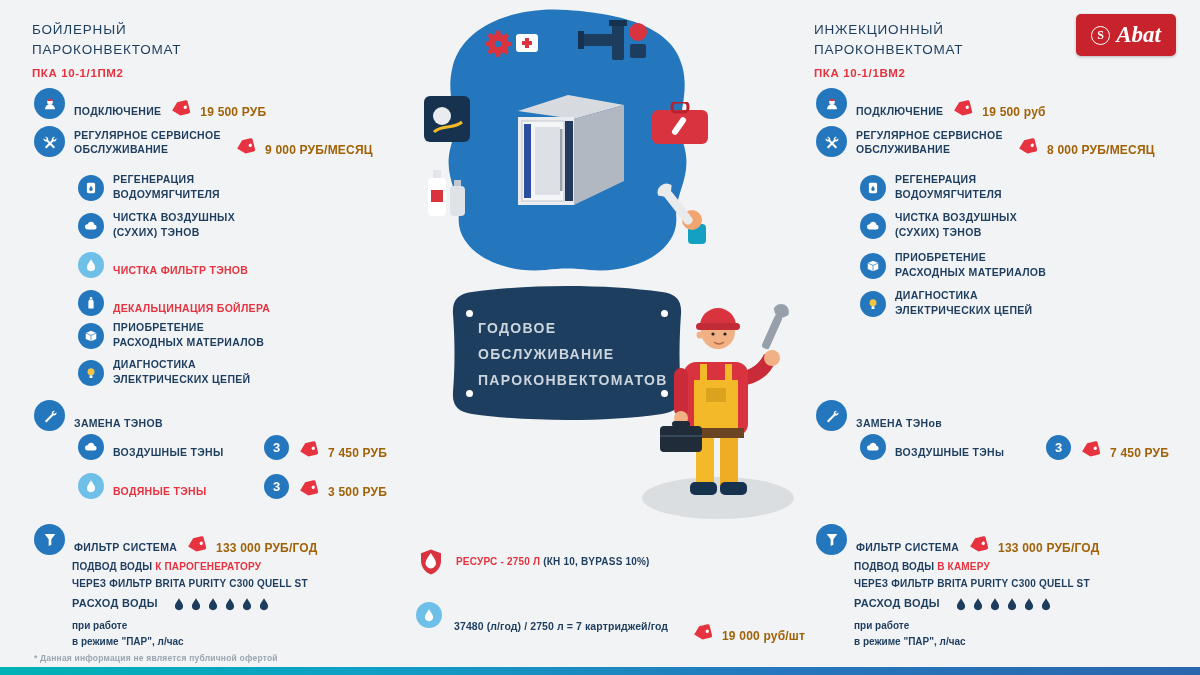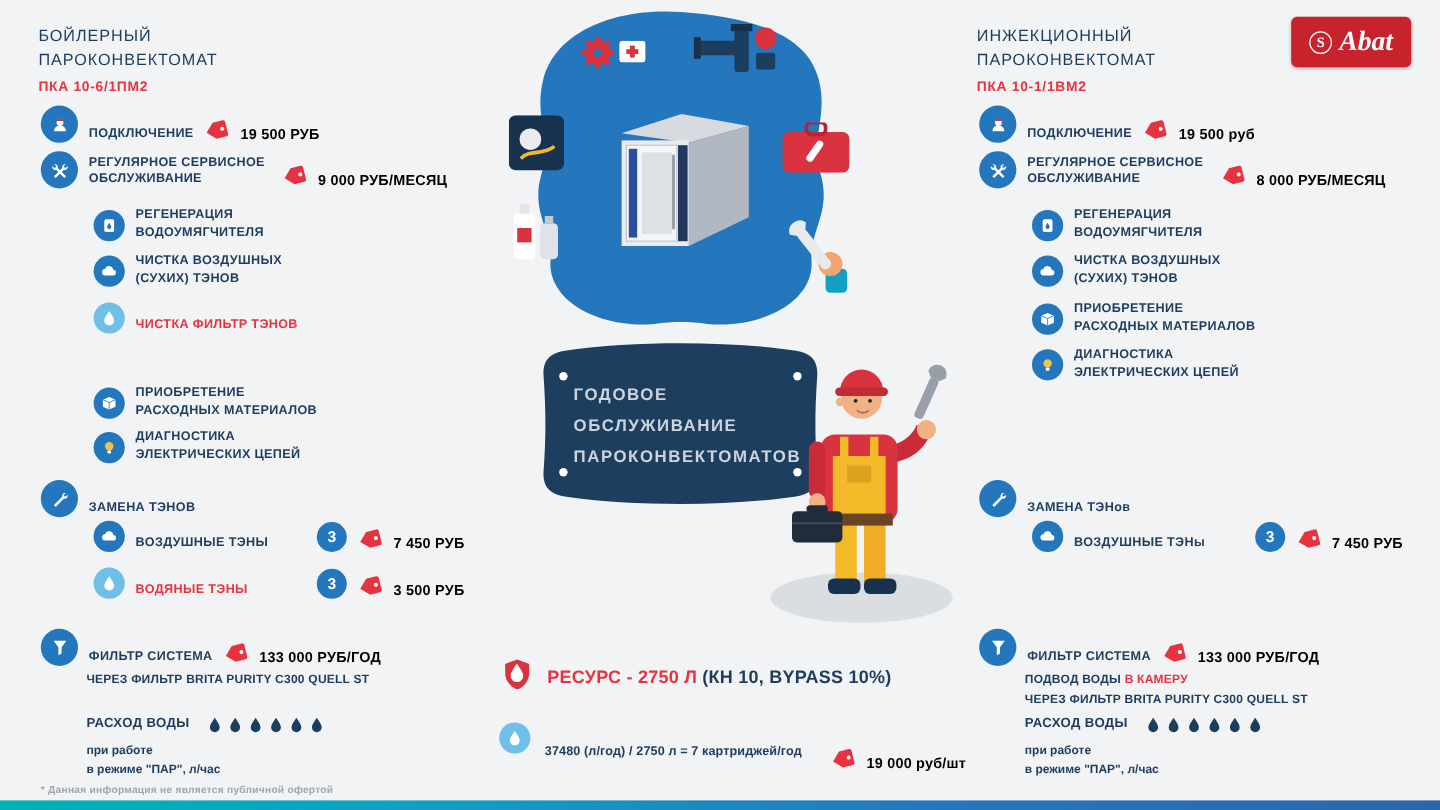--- a/index.html
+++ b/index.html
@@ -6,21 +6,21 @@
   body{font-family:"Liberation Sans",sans-serif}
   #stage{position:relative;width:1200px;height:675px;background:#f2f3f5;overflow:hidden}
   .abs{position:absolute}
   .row{position:absolute;display:flex;align-items:flex-end;gap:9px}
   .circ{border-radius:50%;background:#2577bd;display:flex;align-items:center;justify-content:center;flex:none}
   .c31{width:31px;height:31px}
   .c26{width:26px;height:26px}
   .light{background:#6fc0e8}
   .lbl{font-size:10.5px;font-weight:700;color:#1c3d5e;letter-spacing:.3px;line-height:1.4;white-space:pre-line}
   .red{color:#e6333f}
-  .price{font-size:12px;font-weight:800;color:#000000;letter-spacing:.2px;white-space:nowrap}
+  .price{font-size:12px;font-weight:800;color:#a16207;letter-spacing:.2px;white-space:nowrap}
   .tag{width:21px;height:21px;color:#e6333f;transform:rotate(-14deg);flex:none}
   .count{width:25px;height:25px;border-radius:50%;background:#2577bd;color:#fff;font-size:13px;font-weight:700;display:flex;align-items:center;justify-content:center;flex:none}
   .hlabel{width:142px}
   .title{font-size:13.5px;font-weight:400;color:#1c3d5e;letter-spacing:.8px;line-height:1.5;white-space:pre-line}
   .model{font-size:11.5px;font-weight:800;color:#e6333f;letter-spacing:.6px;margin-top:6px}
   .note{position:absolute;font-size:10px;font-weight:700;color:#1c3d5e;line-height:1.55;white-space:pre-line}
   .supply{position:absolute;font-size:10px;font-weight:800;color:#1c3d5e;line-height:1.7;letter-spacing:.2px}
   .formula{position:absolute;font-size:10.5px;font-weight:600;color:#1c3d5e;letter-spacing:.1px;white-space:nowrap}
   .dot{position:absolute;width:7px;height:7px;border-radius:50%;background:#fff}
   .banner-text{position:absolute;left:30px;top:33px;color:#ccd5dc;font-size:14px;font-weight:700;letter-spacing:1.3px;line-height:26px;white-space:pre-line}
@@ -82,21 +82,21 @@
       <circle cx="12" cy="12" r="2.2" fill="#2577bd"></circle>
     </symbol>
   </defs>
 </svg>
 
 <div id="stage">
 
   <div class="abs" style="left:32px;top:20px">
     <div class="title">БОЙЛЕРНЫЙ
 ПАРОКОНВЕКТОМАТ</div>
-    <div class="model">ПКА 10-6/1ПМ2</div>
+    <div class="model">ПКА 10-1/1ПМ2</div>
   </div>
 
   <div class="row" style="left:34px;top:88px">
     <span class="circ c31">
         <svg class="i16" viewBox="0 0 24 24" style="color:#fff">
           <use href="#sym-person"></use>
         </svg>
       </span>
     <span class="lbl">ПОДКЛЮЧЕНИЕ</span>
     <svg class="tag" viewBox="0 0 24 24">
@@ -139,20 +139,28 @@
 (СУХИХ) ТЭНОВ</span>
   </div>
   <div class="row" style="left:78px;top:252px">
     <span class="circ c26 light">
         <svg class="i14" viewBox="0 0 24 24" style="color:#fff">
           <use href="#sym-drop"></use>
         </svg>
       </span>
     <span class="lbl red">ЧИСТКА ФИЛЬТР ТЭНОВ</span>
   </div>
+  <div class="row" style="left:78px;top:290px">
+    <span class="circ c26">
+        <svg class="i14" viewBox="0 0 24 24" style="color:#fff">
+          <use href="#sym-bottle"></use>
+        </svg>
+      </span>
+    <span class="lbl red">ДЕКАЛЬЦИНАЦИЯ БОЙЛЕРА</span>
+  </div>
   <div class="row" style="left:78px;top:320px">
     <span class="circ c26">
         <svg class="i14" viewBox="0 0 24 24" style="color:#fff">
           <use href="#sym-box"></use>
         </svg>
       </span>
     <span class="lbl">ПРИОБРЕТЕНИЕ
 РАСХОДНЫХ МАТЕРИАЛОВ</span>
   </div>
   <div class="row" style="left:78px;top:357px">
@@ -208,20 +216,21 @@
         </svg>
       </span>
     <span class="lbl">ФИЛЬТР СИСТЕМА</span>
     <svg class="tag" viewBox="0 0 24 24">
         <use href="#sym-tag"></use>
       </svg>
     <span class="price">133 000 РУБ/ГОД</span>
   </div>
 
   <div class="supply" style="left:72px;top:558px">
+    <div><span>ПОДВОД ВОДЫ</span> <span class="red">К ПАРОГЕНЕРАТОРУ</span></div>
     <div>ЧЕРЕЗ ФИЛЬТР BRITA PURITY C300 QUELL ST</div>
   </div>
 
   <div class="row" style="left:72px;top:596px;gap:14px">
     <span class="lbl" style="font-size:11px">РАСХОД ВОДЫ</span>
     <span class="drops">
       <svg class="i14" viewBox="0 0 24 24" style="color:#1c3d5e">
           <use href="#sym-drop"></use>
         </svg>
       <svg class="i14" viewBox="0 0 24 24" style="color:#1c3d5e">
@@ -485,21 +494,21 @@
     <rect x="62" y="55" width="44" height="7" rx="3.5" fill="#c12b35"></rect>
     <circle cx="79" cy="66" r="1.6" fill="#222"></circle>
     <circle cx="91" cy="66" r="1.6" fill="#222"></circle>
     <path d="M80 74q5 4 10 0" stroke="#b46b4a" stroke-width="1.5" fill="none"></path>
   </svg>
 
   <svg class="abs" style="left:416px;top:546px;width:30px;height:32px" viewBox="0 0 24 24">
     <use href="#sym-shield" style="color:#d8333f"></use>
     <use href="#sym-drop" style="color:#fff" transform="translate(4.6,3.6) scale(0.6)"></use>
   </svg>
-  <div class="abs" style="left:456px;top:556px;font-size:15px;font-weight:800;letter-spacing:.2px">
+  <div class="abs" style="left:456px;top:556px;font-size:10px;font-weight:800;letter-spacing:.2px">
     <span class="red">РЕСУРС - 2750 Л</span>
     <span style="color:#1c3d5e">(КН 10, BYPASS 10%)</span>
   </div>
 
   <span class="circ c26 light abs" style="left:416px;top:602px">
       <svg class="i14" viewBox="0 0 24 24" style="color:#fff">
         <use href="#sym-drop"></use>
       </svg>
     </span>
   <div class="formula" style="left:454px;top:620px">37480 (л/год) / 2750 л = 7 картриджей/год</div>

